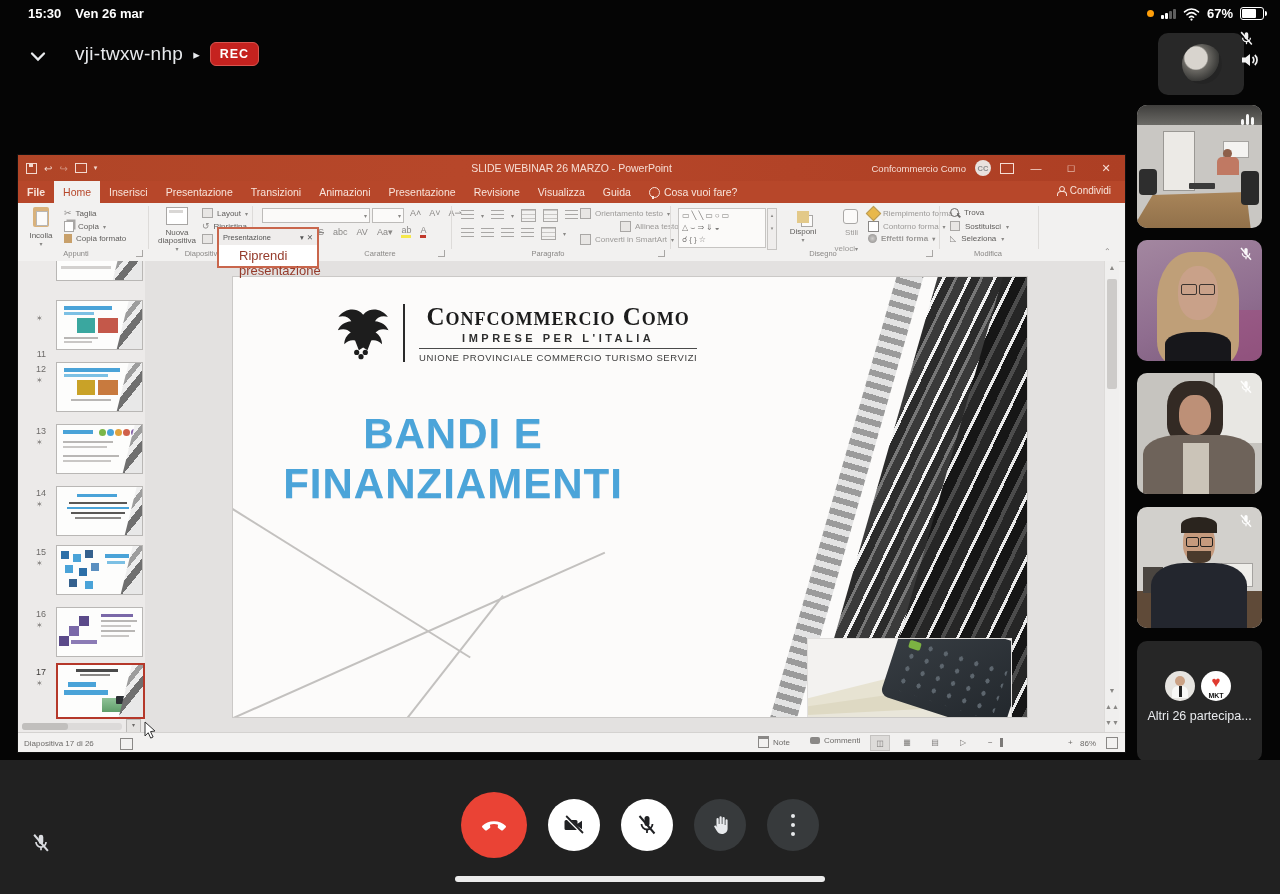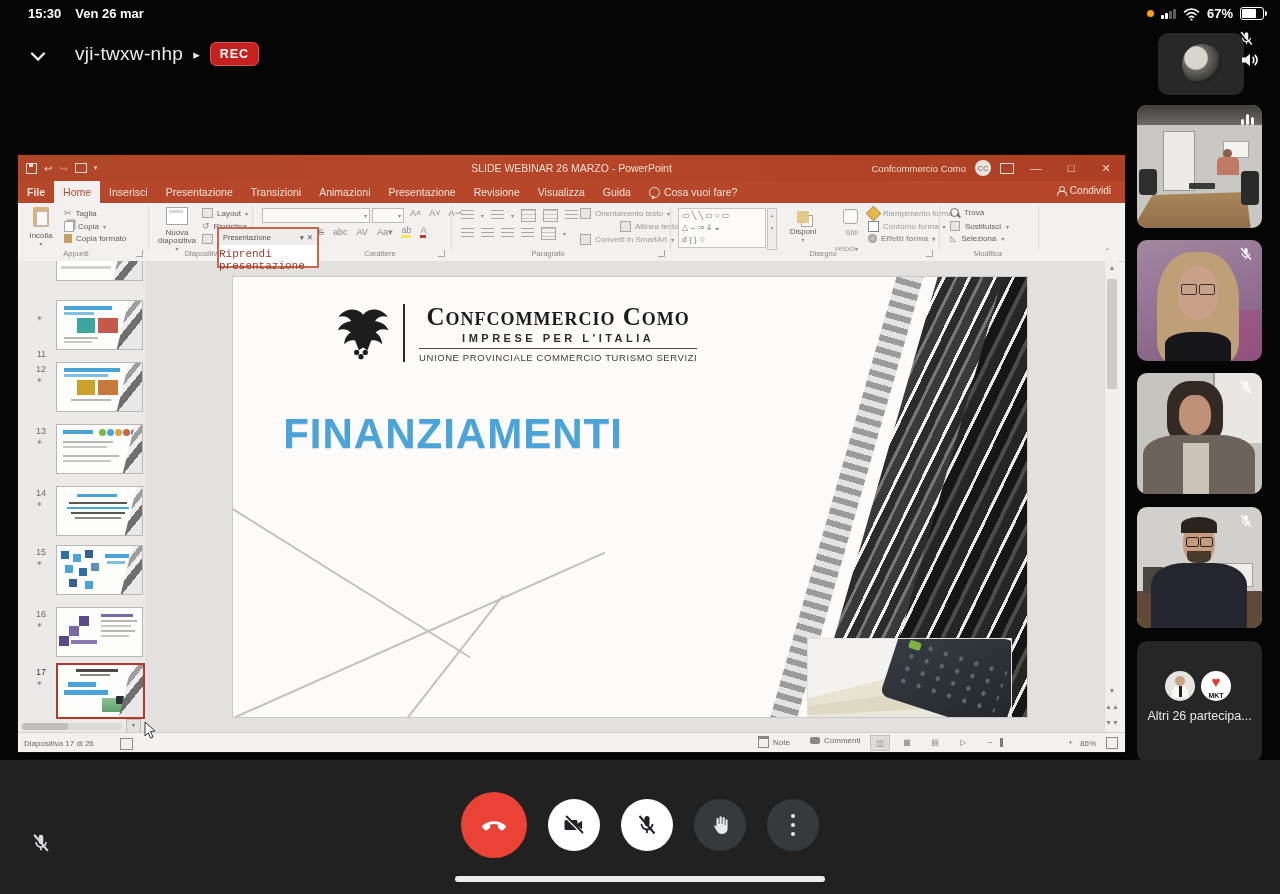--- a/index.html
+++ b/index.html
@@ -55,21 +55,21 @@
   .slideic{width:20px;height:16px;background:#fff;border:1px solid #a8a6a4;position:relative;}
   .slideic:before{content:"";position:absolute;left:2px;top:2px;width:14px;height:3px;background:#d9d7d5;}
   .micon{width:13px;height:11px;background:repeating-linear-gradient(#a9a7a5 0 1.5px,transparent 1.5px 4px);}
   .micon2{width:13px;height:11px;border:1px solid #aaa8a6;background:repeating-linear-gradient(#c9c7c5 0 1.5px,transparent 1.5px 4px);}
   .sq{width:11px;height:11px;border:1px solid #a9a7a5;background:#e8e6e4;}
   .shapes{font-size:8px;color:#7c7a78;letter-spacing:2px;line-height:12px;white-space:nowrap;}
   .mag{width:7px;height:7px;border:1.5px solid #6d6b69;border-radius:50%;position:relative;}
   .mag:after{content:"";position:absolute;left:6px;top:6px;width:4px;height:1.5px;background:#6d6b69;transform:rotate(45deg);}
   .popup{left:199px;top:72px;width:98px;height:37px;background:#fff;border:2px solid #c9664c;z-index:30;}
   .popup .hd{background:#efedec;height:16px;display:flex;align-items:center;font-size:7.5px;color:#555;padding:0 4px;gap:3px;}
-  .popup .bd{font-size:11px;color:#953b2b;padding:3px 0;font-family:Liberation Mono, monospace;}
+  .popup .bd{font-size:13px;color:#953b2b;padding:3px 20px;}
   
   .thumbpanel{left:0;top:106px;width:127px;height:471px;background:#eceae9;border-right:1px solid #d4d2d0;overflow:hidden;}
   .tnum{position:absolute;left:2px;width:26px;text-align:right;font-size:9px;color:#6d6b69;}
   .tstar{position:absolute;left:18px;font-size:8px;color:#8a8886;}
   .thumb{position:absolute;left:38px;width:85px;height:48px;background:#fdfdfc;border:1px solid #b9b7b5;overflow:hidden;}
   .thumb.sel{border:2px solid #b5382a;}
   .tb{position:absolute;}
   .tdiag{position:absolute;right:-14px;top:-6px;width:34px;height:70px;background:linear-gradient(115deg,#cfcfcf 0 4px,#f1f1f1 4px 9px,#9d9d9d 9px 14px,#ededed 14px 19px,#6f6f6f 19px 26px,#e8e8e8 26px);transform:rotate(14deg);}
   
   .canvas{left:127px;top:106px;width:959px;height:471px;background:#e3e1e0;}
@@ -488,20 +488,21 @@
         </svg>
         <div style="width:2px;height:58px;background:#2a2a2a;"></div>
         <div style="text-align:center;">
           <div class="logoline1">Confcommercio Como</div>
           <div class="logoline2">IMPRESE PER L'ITALIA</div>
           <div class="logoline3">UNIONE PROVINCIALE COMMERCIO TURISMO SERVIZI</div>
         </div>
       </div>
 
       <div class="a" style="left:30px;top:132px;width:380px;">
+        <div class="bigtitle">BANDI E</div>
         <div class="bigtitle">FINANZIAMENTI</div>
       </div>
 
       <div class="a money">
         <div class="note" style="left:-20px;top:46px;width:150px;height:26px;background:#e7e3d2;transform:rotate(-14deg);"></div>
         <div class="note" style="left:-14px;top:58px;width:160px;height:26px;background:#ded9c3;transform:rotate(-8deg);"></div>
         <div class="note" style="left:-10px;top:72px;width:170px;height:28px;background:#e9e6da;transform:rotate(-3deg);"></div>
         <div class="note" style="left:-16px;top:84px;width:120px;height:30px;background:linear-gradient(#a9d5ae,#74b47e);transform:rotate(-6deg);"></div>
 
         <div class="calc"></div>

